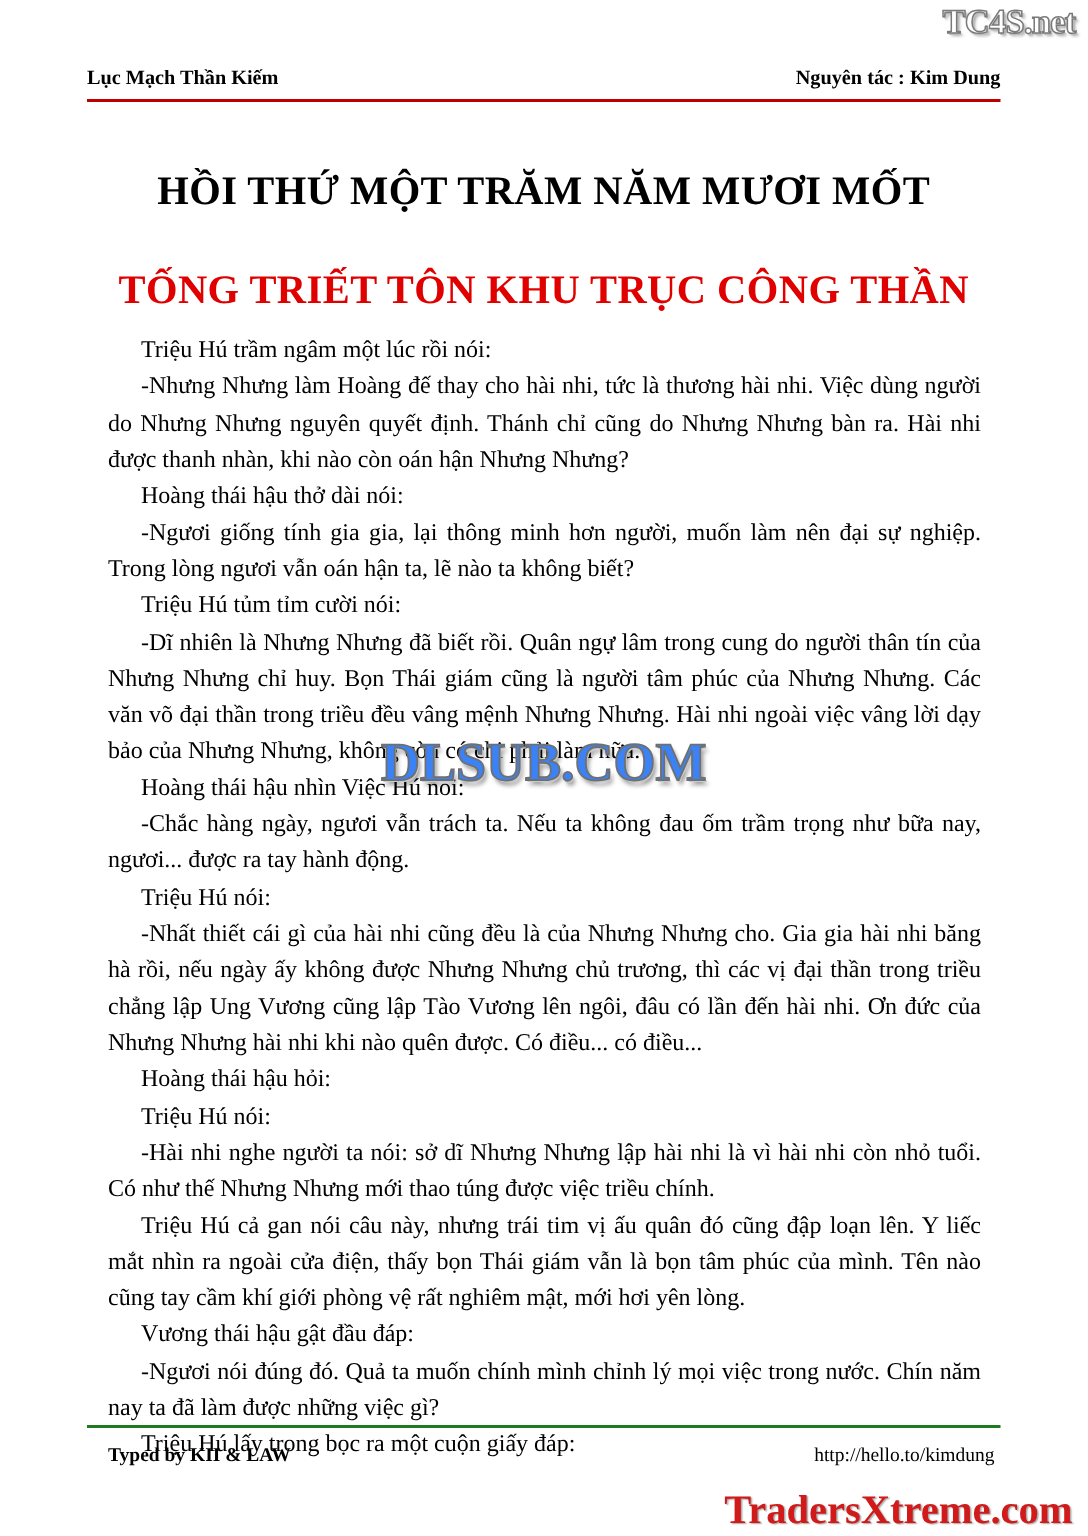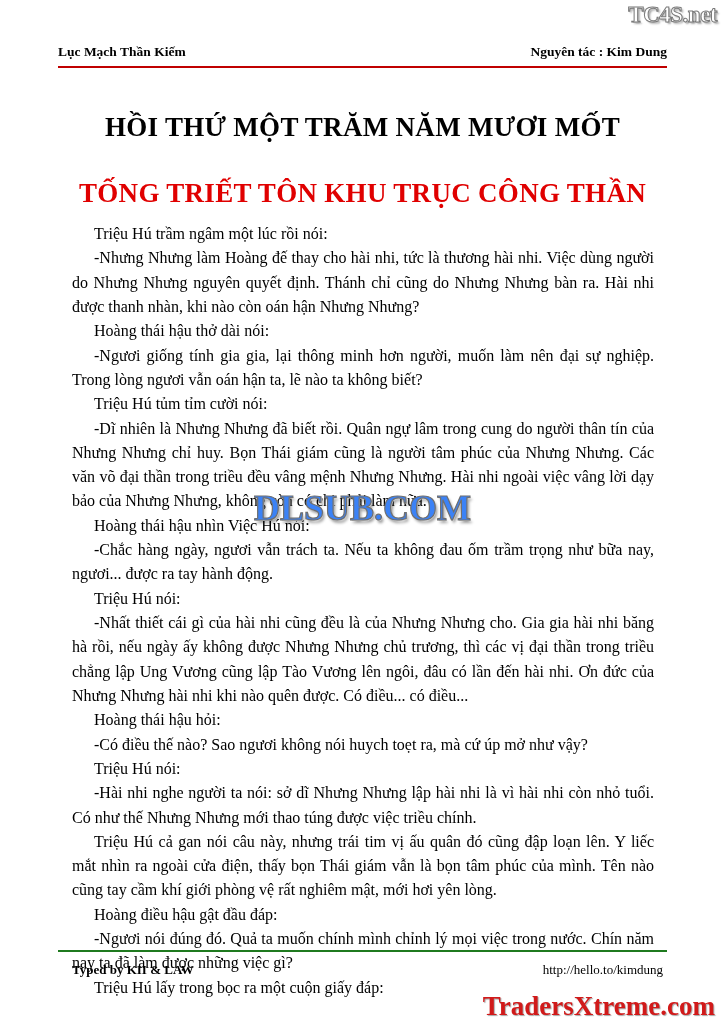--- a/index.html
+++ b/index.html
@@ -171,25 +171,24 @@
     <p>-Nhưng Nhưng làm Hoàng đế thay cho hài nhi, tức là thương hài nhi. Việc dùng người do Nhưng Nhưng nguyên quyết định. Thánh chỉ cũng do Nhưng Nhưng bàn ra. Hài nhi được thanh nhàn, khi nào còn oán hận Nhưng Nhưng?</p>
     <p>Hoàng thái hậu thở dài nói:</p>
     <p>-Ngươi giống tính gia gia, lại thông minh hơn người, muốn làm nên đại sự nghiệp. Trong lòng ngươi vẫn oán hận ta, lẽ nào ta không biết?</p>
     <p>Triệu Hú tủm tỉm cười nói:</p>
     <p>-Dĩ nhiên là Nhưng Nhưng đã biết rồi. Quân ngự lâm trong cung do người thân tín của Nhưng Nhưng chỉ huy. Bọn Thái giám cũng là người tâm phúc của Nhưng Nhưng. Các văn võ đại thần trong triều đều vâng mệnh Nhưng Nhưng. Hài nhi ngoài việc vâng lời dạy bảo của Nhưng Nhưng, không còn có chi phải làm nữa.</p>
     <p>Hoàng thái hậu nhìn Việc Hú nói:</p>
     <p>-Chắc hàng ngày, ngươi vẫn trách ta. Nếu ta không đau ốm trầm trọng như bữa nay, ngươi... được ra tay hành động.</p>
     <p>Triệu Hú nói:</p>
     <p>-Nhất thiết cái gì của hài nhi cũng đều là của Nhưng Nhưng cho. Gia gia hài nhi băng hà rồi, nếu ngày ấy không được Nhưng Nhưng chủ trương, thì các vị đại thần trong triều chẳng lập Ung Vương cũng lập Tào Vương lên ngôi, đâu có lần đến hài nhi. Ơn đức của Nhưng Nhưng hài nhi khi nào quên được. Có điều... có điều...</p>
     <p>Hoàng thái hậu hỏi:</p>
-    <p>-Có điều thế nào? Sao ngươi không nói huych toẹt ra, mà cứ úp mở như vậy?</p>
     <p>Triệu Hú nói:</p>
     <p>-Hài nhi nghe người ta nói: sở dĩ Nhưng Nhưng lập hài nhi là vì hài nhi còn nhỏ tuổi. Có như thế Nhưng Nhưng mới thao túng được việc triều chính.</p>
     <p>Triệu Hú cả gan nói câu này, nhưng trái tim vị ấu quân đó cũng đập loạn lên. Y liếc mắt nhìn ra ngoài cửa điện, thấy bọn Thái giám vẫn là bọn tâm phúc của mình. Tên nào cũng tay cầm khí giới phòng vệ rất nghiêm mật, mới hơi yên lòng.</p>
-    <p>Hoàng điều hậu gật đầu đáp:</p>
+    <p>Vương thái hậu gật đầu đáp:</p>
     <p>-Ngươi nói đúng đó. Quả ta muốn chính mình chỉnh lý mọi việc trong nước. Chín năm nay ta đã làm được những việc gì?</p>
     <p>Triệu Hú lấy trong bọc ra một cuộn giấy đáp:</p>
   </div>
 
   <div class="wm-center">DLSUB.COM</div>
 
   <div class="rule-bottom"></div>
   <div class="footer">
     <span class="left">Typed by KII &amp; LAW</span>
     <span class="right">http://hello.to/kimdung</span>

